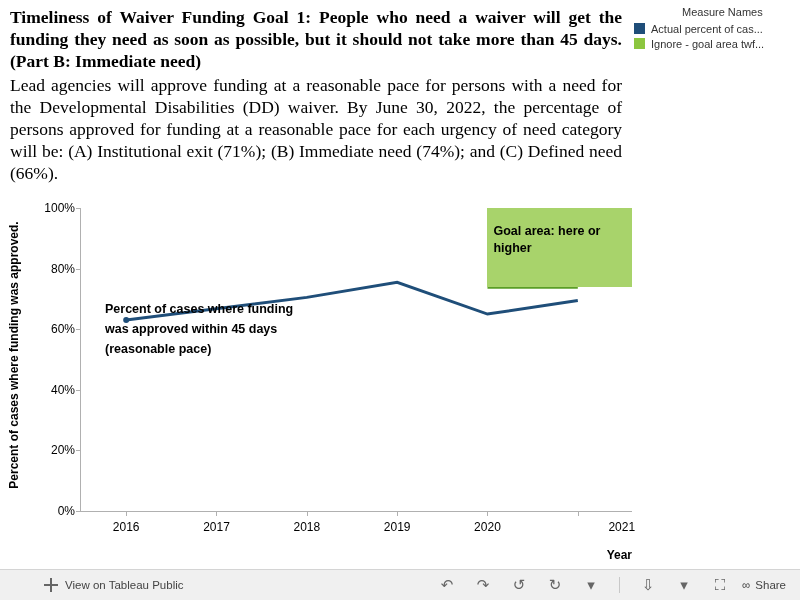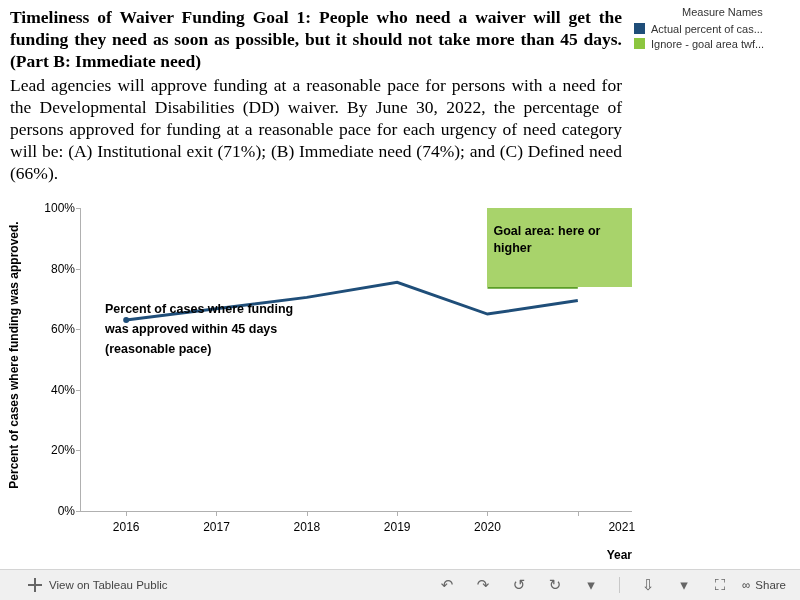--- a/index.html
+++ b/index.html
@@ -184,21 +184,21 @@
     width: 800px;
     height: 30px;
     background: #f0f0f0;
     border-top: 1px solid #d4d4d4;
     display: flex;
     align-items: center;
   }
   .tb-left {
     display: flex;
     align-items: center;
-    padding-left: 28px;
+    padding-left: 44px;
   }
   .tableau-glyph {
     width: 14px;
     height: 14px;
     margin-right: 7px;
     position: relative;
   }
   .tableau-glyph::before,
   .tableau-glyph::after {
     content: "";

